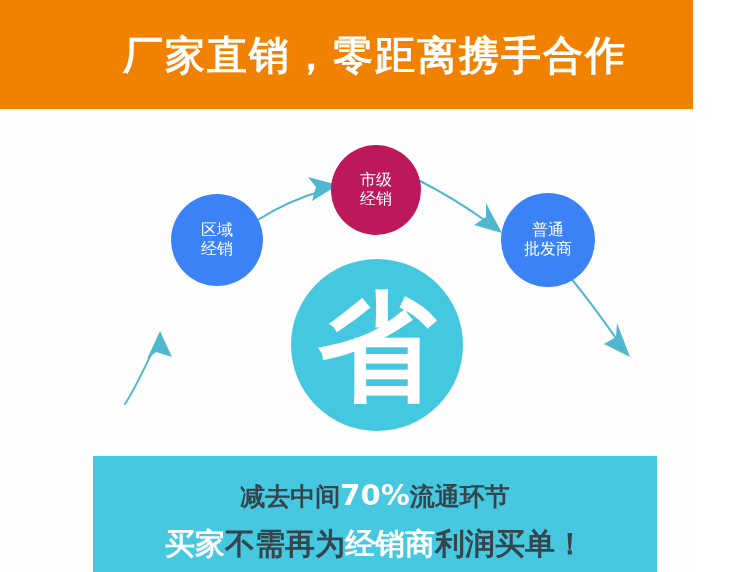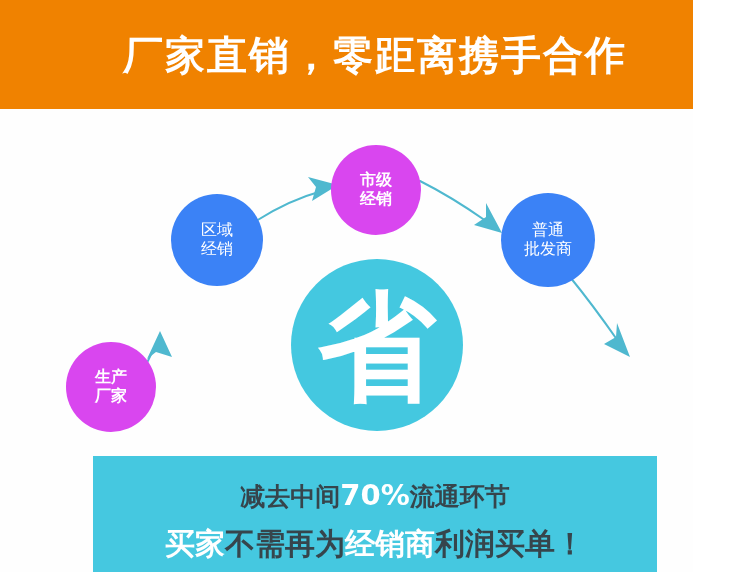--- a/index.html
+++ b/index.html
@@ -63,21 +63,21 @@
     display: flex;
     flex-direction: column;
     align-items: center;
     justify-content: center;
     color: #ffffff;
     text-align: center;
     line-height: 1.18;
     font-size: 16px;
     font-family: "DejaVu Sans", "Liberation Sans", sans-serif;
   }
-  .node.orange { background: #d946ef; font-weight: bold; }
+  .node.orange { background: #be185d; }
   .node.teal   { background: #3b82f6; }
 
   .node-line { display: block; white-space: nowrap; }
 
   
   #hub-circle {
     position: absolute;
     border-radius: 50%;
     background: #44C8E0;
     display: flex;
@@ -151,24 +151,20 @@
       <g>
         <path d="M 570,168 C 588,190 604,212 618,232" fill="none" stroke="#4FB8CF" stroke-width="2" stroke-linecap="round"></path>
         <polygon points="630,248 604,235 616,228 617,214" fill="#4FB8CF"></polygon>
       </g>
     </svg>
 
     <div id="hub-circle" style="left:291px; top:150px; width:172px; height:172px;">
       <span id="hub-label">省</span>
     </div>
 
-    <div class="node orange" style="left:66px; top:233px; width:90px; height:90px;">
-      <span class="node-line">生产</span>
-      <span class="node-line">厂家</span>
-    </div>
 
     <div class="node teal" style="left:171px; top:85px; width:92px; height:92px;">
       <span class="node-line">区域</span>
       <span class="node-line">经销</span>
     </div>
 
     <div class="node orange" style="left:331px; top:36px; width:90px; height:90px;">
       <span class="node-line">市级</span>
       <span class="node-line">经销</span>
     </div>

